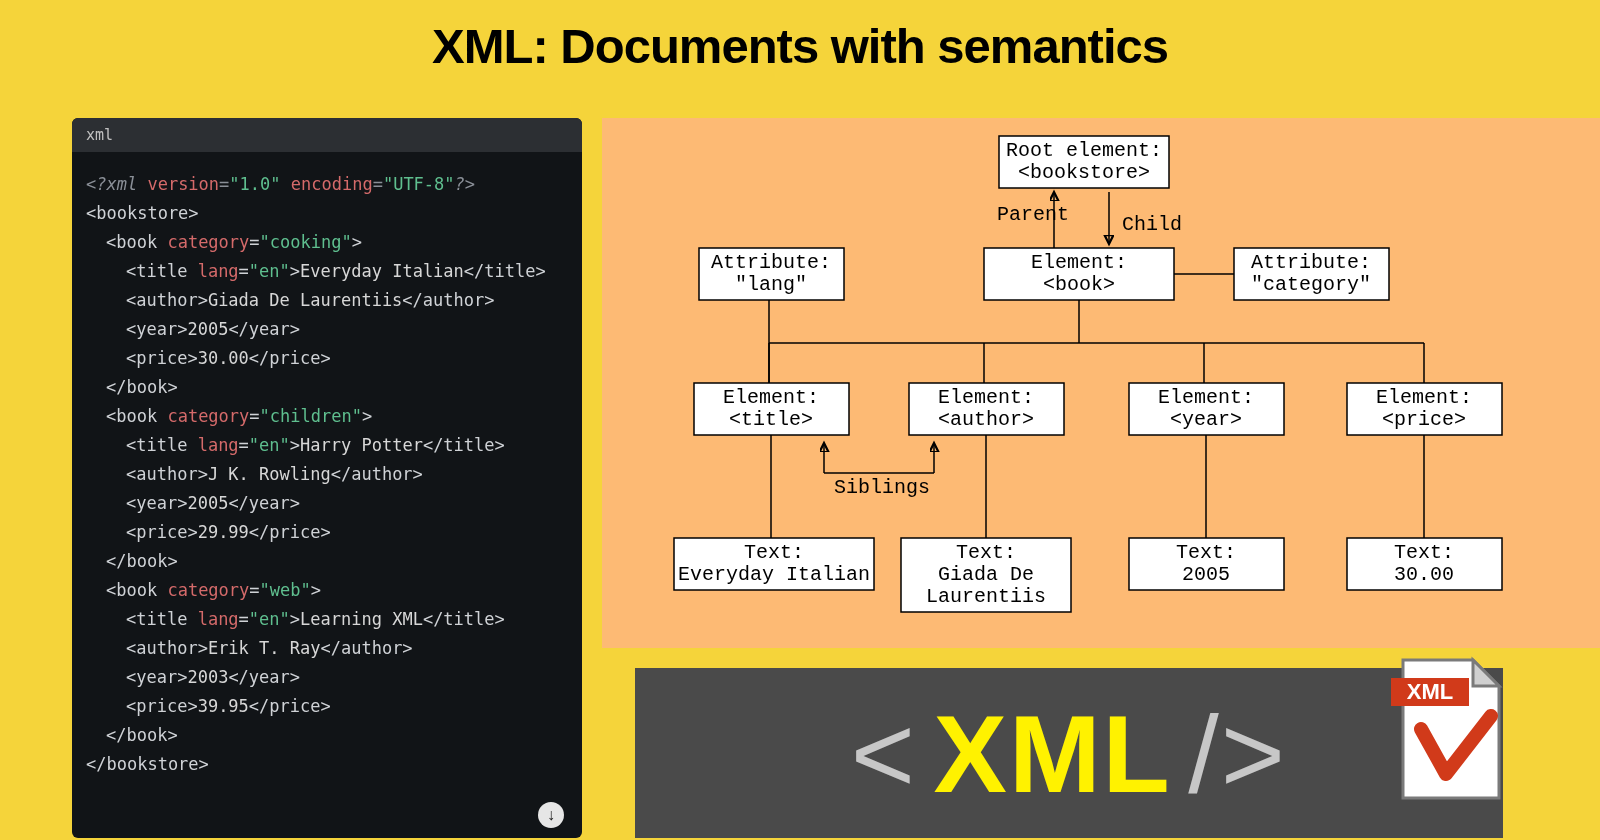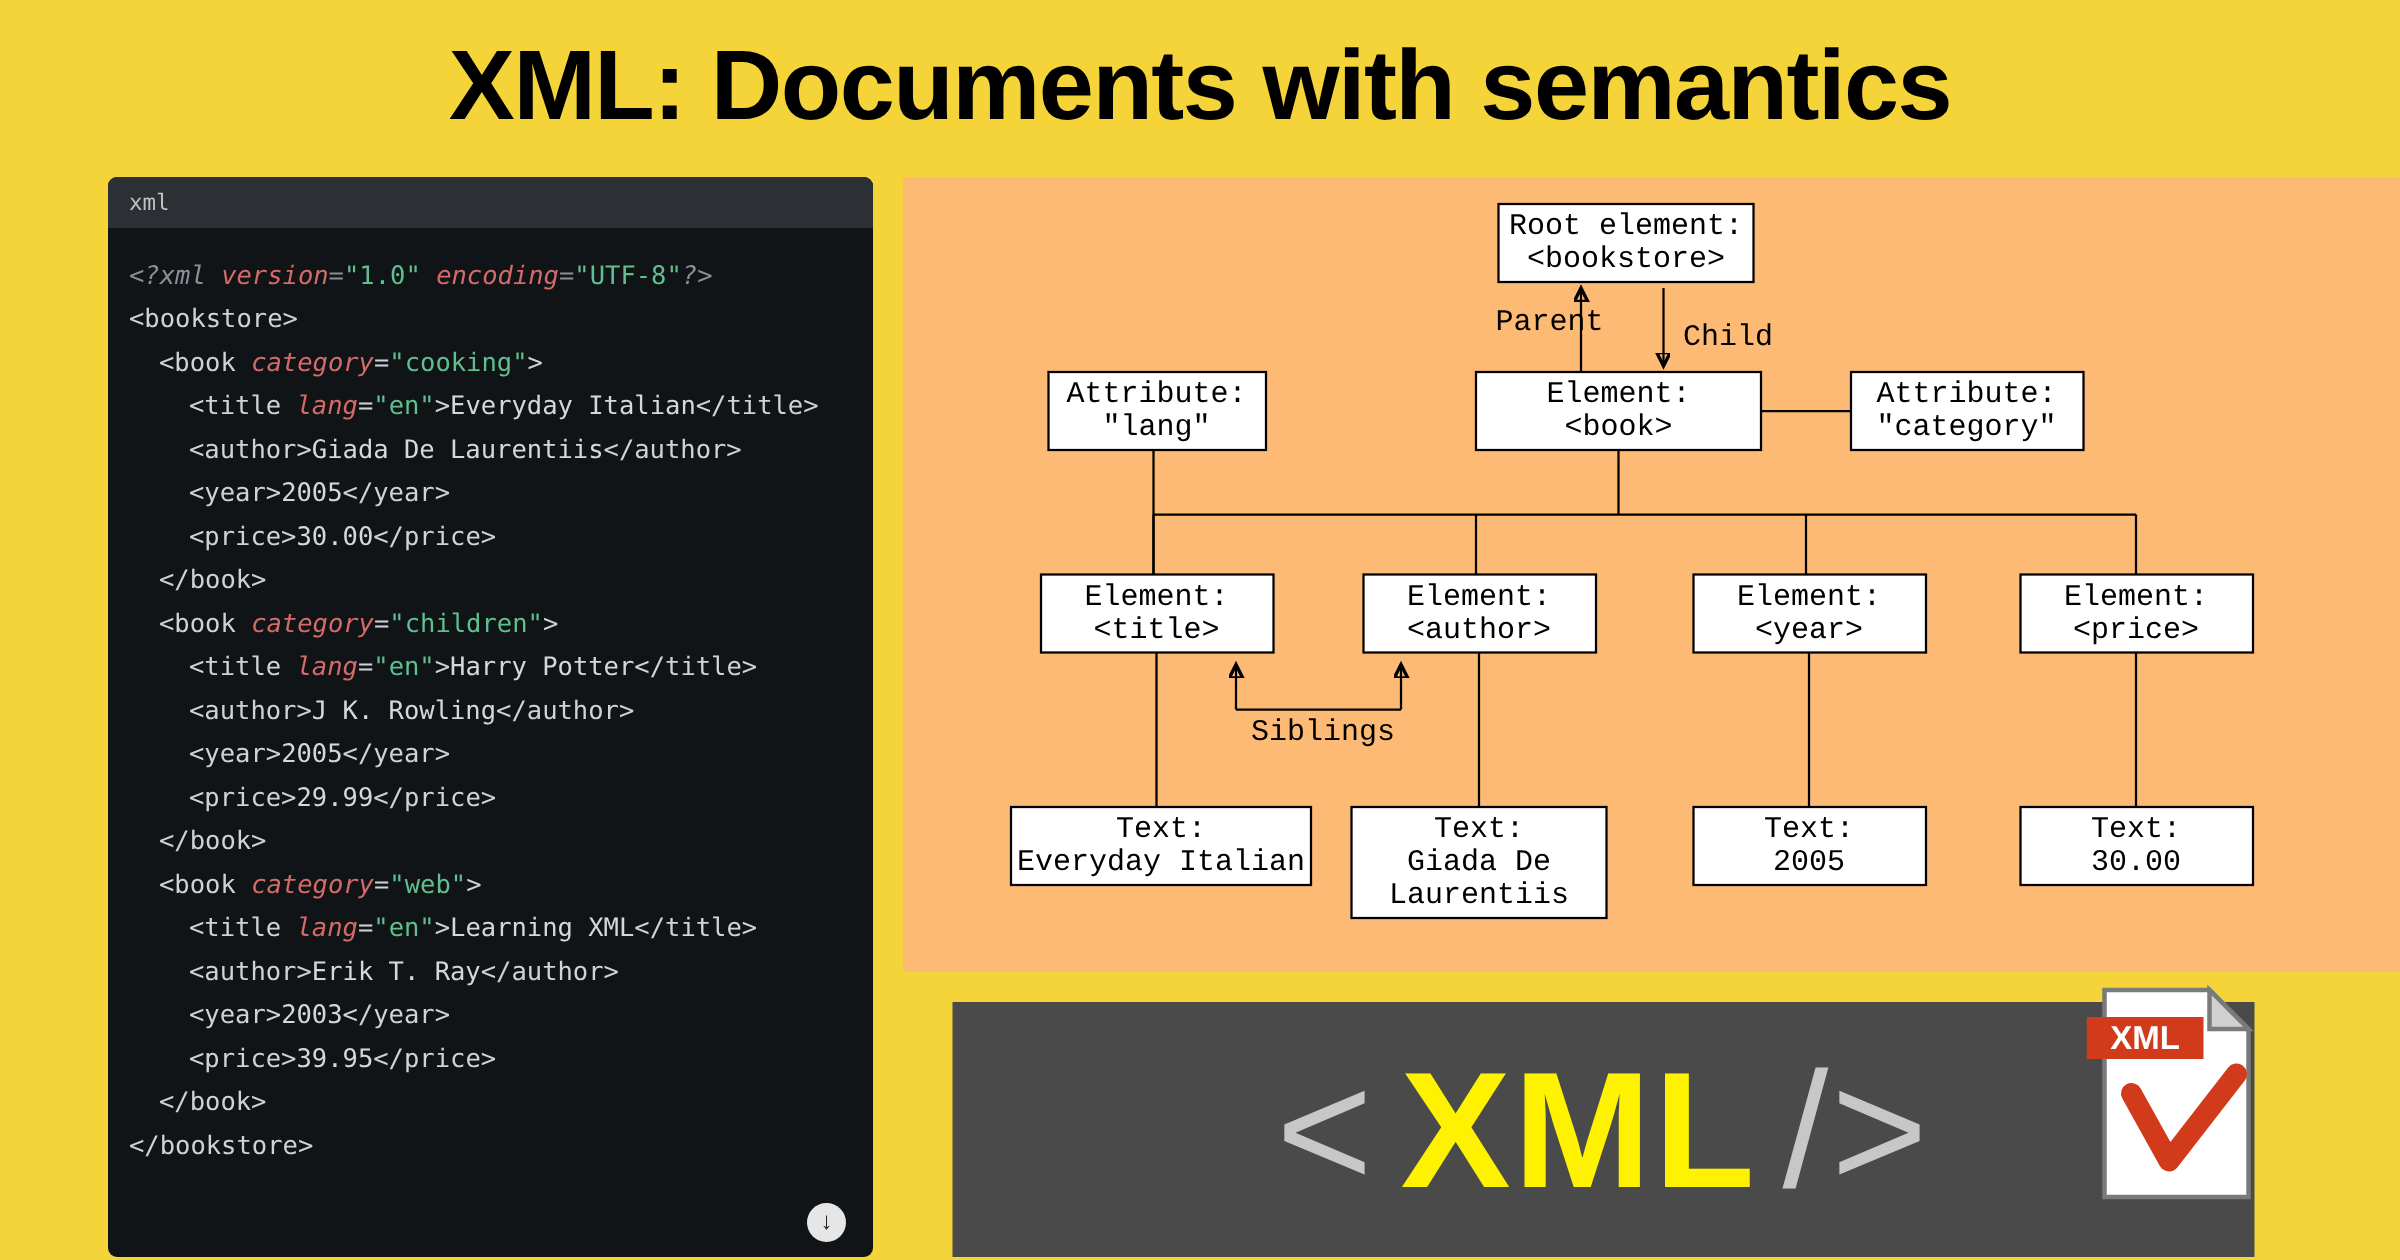--- a/index.html
+++ b/index.html
@@ -7,21 +7,21 @@
     margin: 0;
     width: 1600px;
     height: 840px;
     background: #f5d43a;
     font-family: Arial, Helvetica, sans-serif;
     overflow: hidden;
     position: relative;
   }
   .title {
     text-align: center;
-    font-size: 66px;
+    font-size: 49px;
     font-weight: 900;
     color: #000;
     padding: 18px 0 10px 0;
     letter-spacing: -1px;
   }
 
   
   .code-panel {
     position: absolute;
     left: 72px;
@@ -43,21 +43,21 @@
     font-family: "Menlo", "Consolas", monospace;
     font-size: 17px;
     line-height: 29px;
     padding: 18px 14px;
     color: #cfd2d6;
     white-space: pre;
   }
   .i1 { padding-left: 20px; display: block; }
   .i2 { padding-left: 40px; display: block; }
   .tag  { color: #cfd2d6; }
-  .attr { color: #d46a6a; font-style: italic; }
+  .attr { color: #d46a6a; }
   .val  { color: #5fbf8f; }
   .txt  { color: #d7d7d7; }
   .decl { color: #8a8f97; font-style: italic; }
 
   .scroll-hint {
     position: absolute;
     right: 18px;
     bottom: 10px;
     width: 26px; height: 26px;
     border-radius: 50%;

